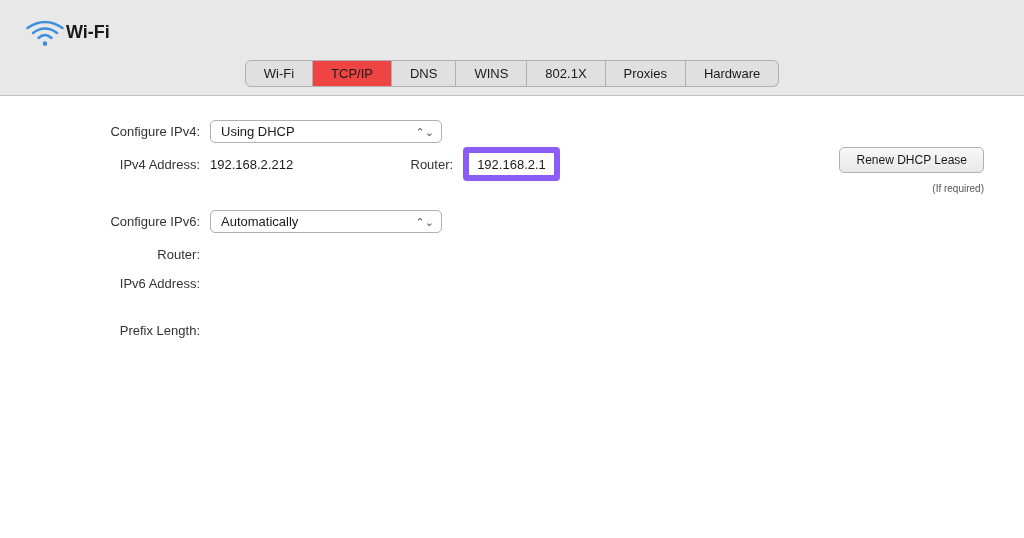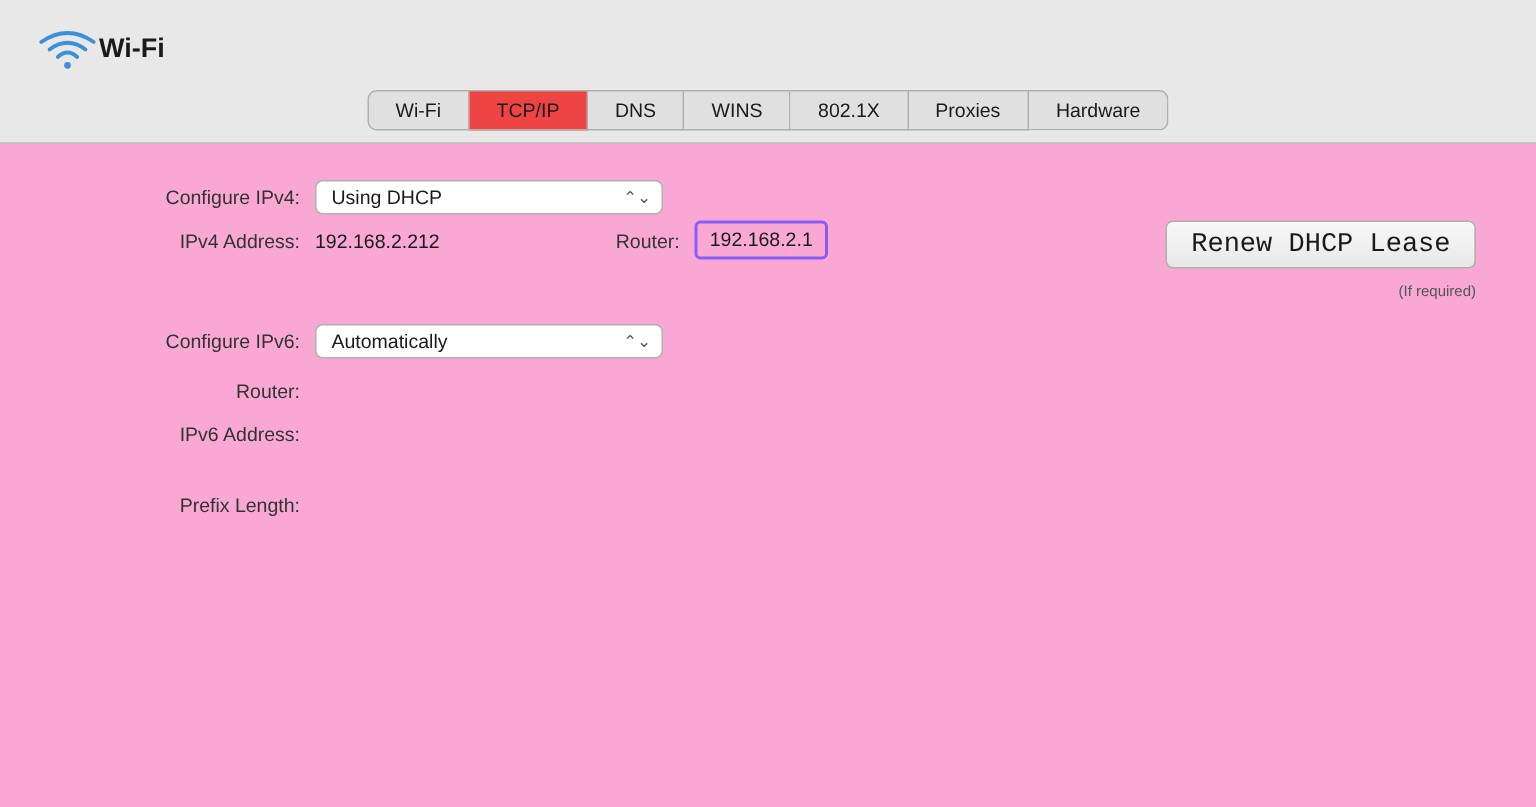--- a/index.html
+++ b/index.html
@@ -59,21 +59,21 @@
 
     .tab.active {
       background: #ef4444;
       border-color: #b0b0b0;
       position: relative;
       z-index: 1;
     }
 
     .content-area {
       flex: 1;
-      background: #f9a8d4;
+      background: #ffffff;
       padding: 24px 40px 16px 40px;
       border-top: 1px solid #c0c0c0;
     }
 
     .form-row {
       display: flex;
       align-items: center;
     }
 
     .form-label {
@@ -113,21 +113,21 @@
       position: absolute;
       right: 8px;
       top: 50%;
       transform: translateY(-50%);
       pointer-events: none;
       font-size: 11px;
       color: #555;
     }
 
     .router-highlight {
-      border: 2px solid #8b5cf6;
+      border: 6px solid #8b5cf6;
       border-radius: 4px;
       padding: 2px 8px;
       display: inline-block;
     }
 
     .ipv4-left {
       display: flex;
       flex-direction: row;
       flex: 1;
     }
@@ -138,25 +138,24 @@
       align-items: flex-end;
       gap: 10px;
       padding-top: 0px;
     }
 
     .renew-button {
       background: linear-gradient(to bottom, #f8f8f8, #e8e8e8);
       border: 1px solid #b0b0b0;
       border-radius: 5px;
       padding: 5px 16px;
-      font-size: 18px;
+      font-size: 12px;
       color: #1a1a1a;
       cursor: pointer;
       white-space: nowrap;
-      font-family: Liberation Mono, monospace;
     }
 
     .dhcp-client-row {
       display: flex;
       align-items: center;
       gap: 8px;
     }
 
     .dhcp-label {
       font-size: 13px;

